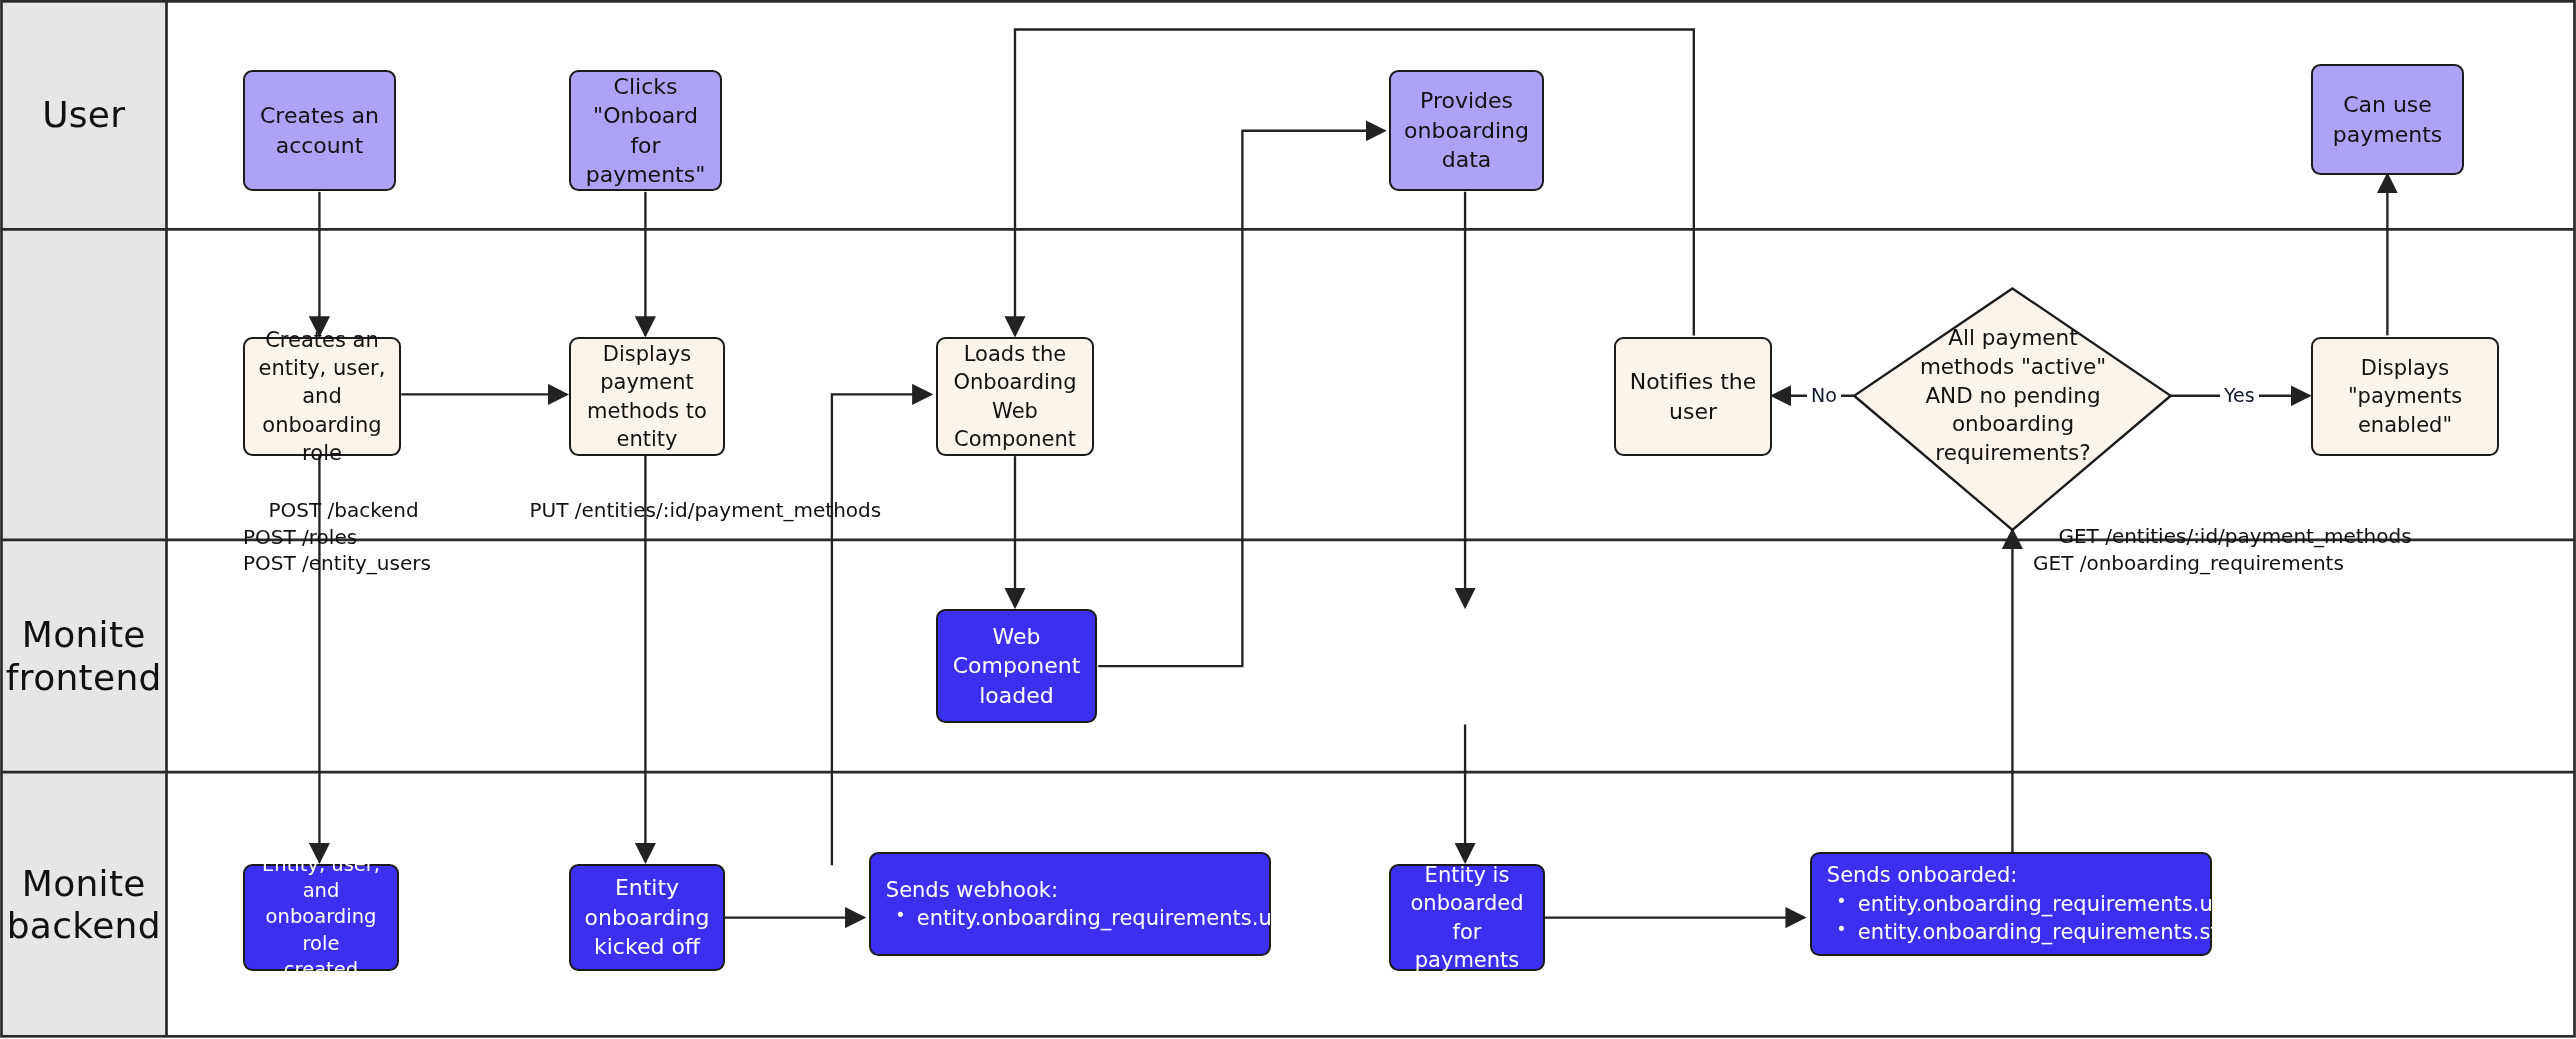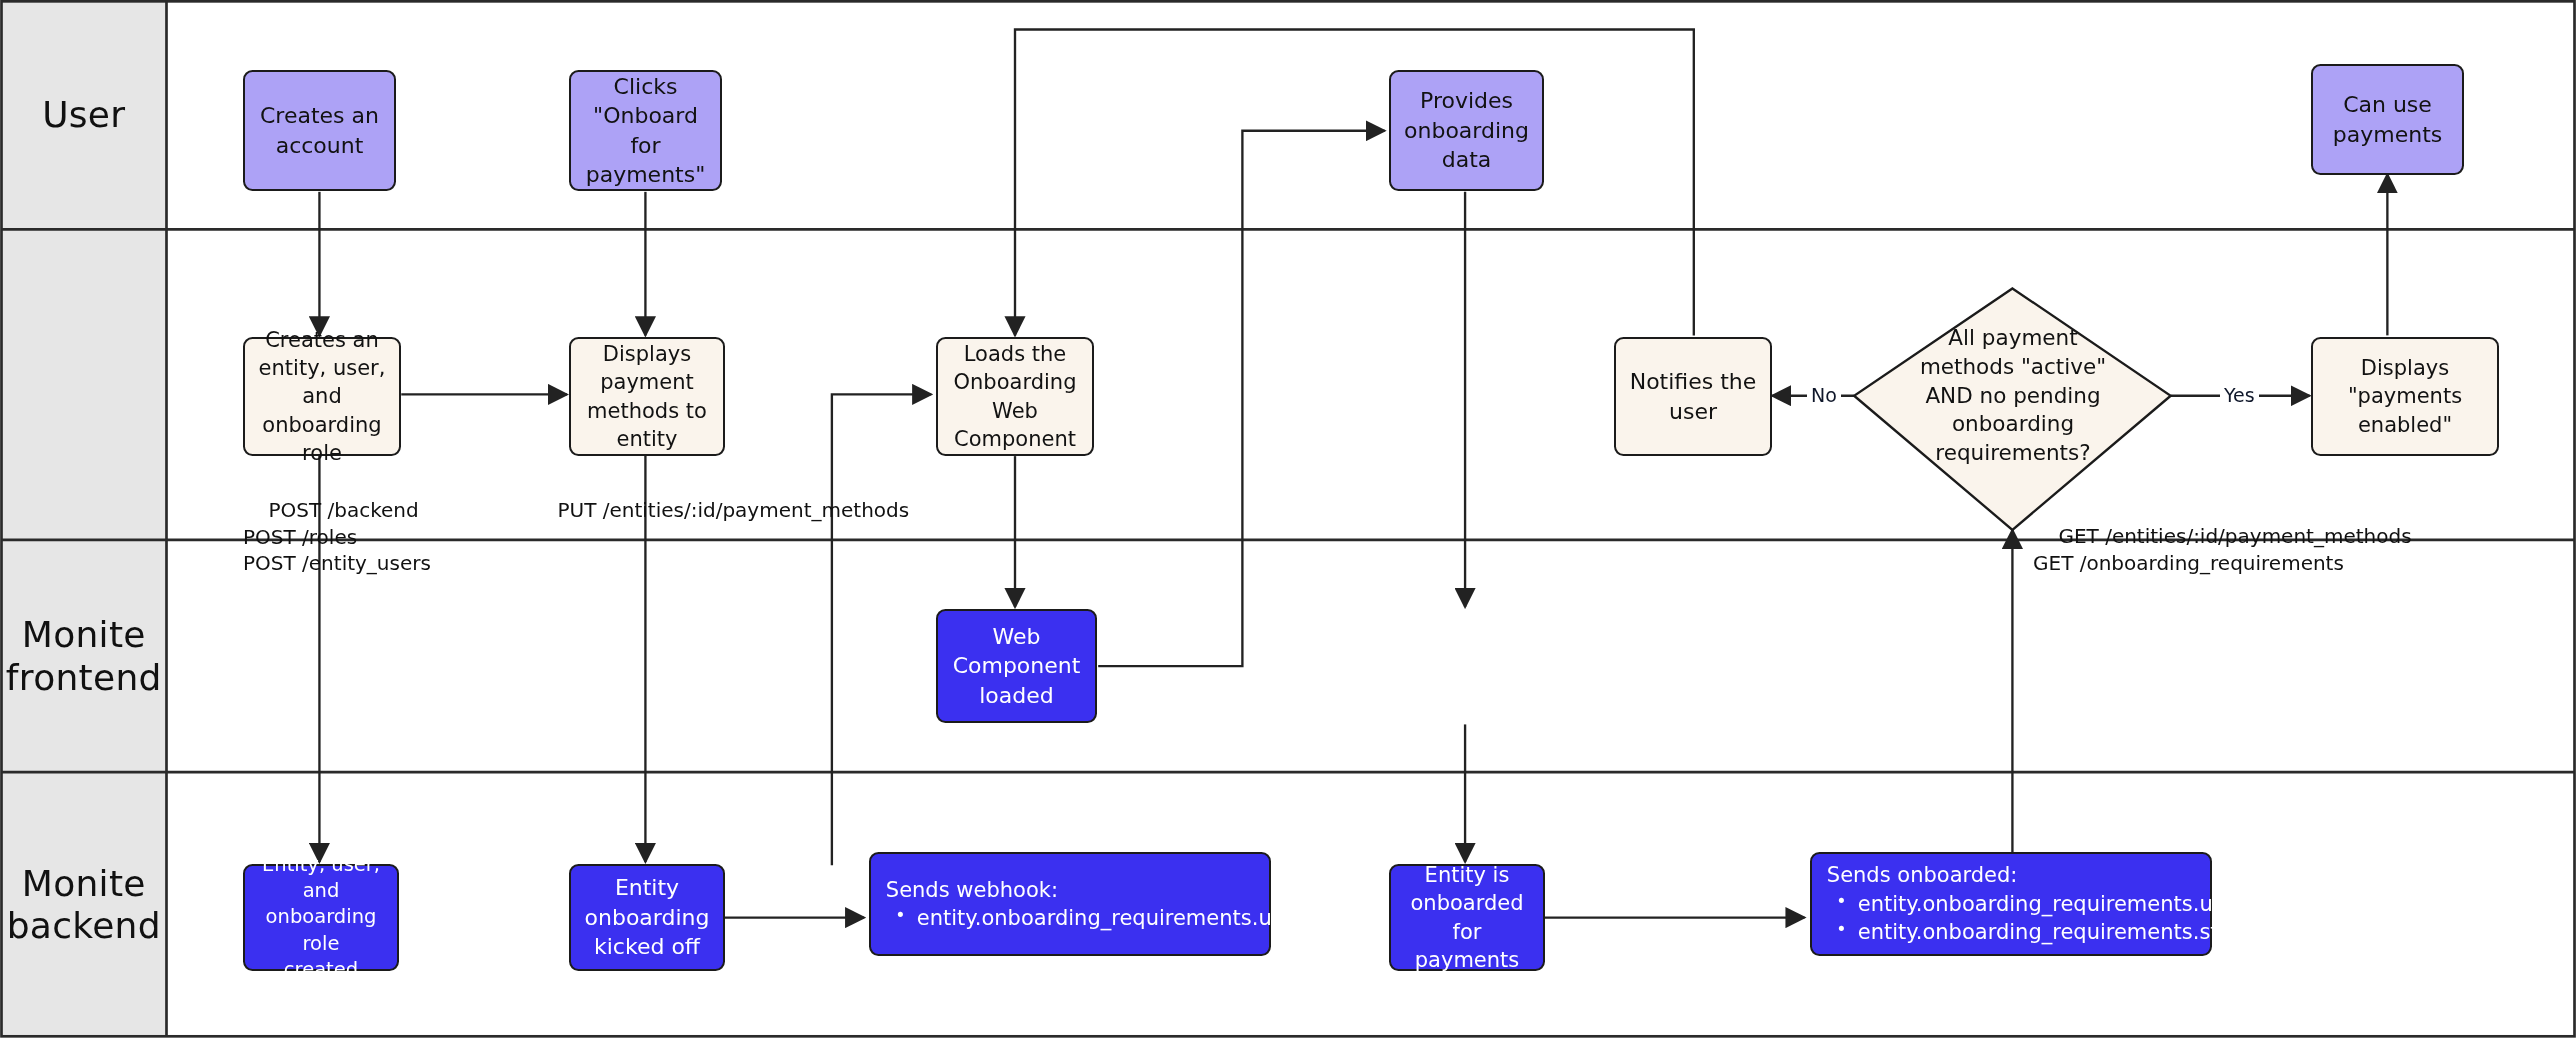--- a/index.html
+++ b/index.html
@@ -209,21 +209,21 @@
         <li class="wh-item">entity.onboarding_requirements.status_updated</li>
       </ul>
     </div>
   </div>
 
   <div class="api-note" style="left:243px;top:470px;">
     <span style="white-space:pre-line;">POST /backend
 POST /roles
 POST /entity_users</span>
   </div>
-  <div class="api-note" style="left:532px;top:470px;text-align:center;">
+  <div class="api-note" style="left:504px;top:470px;text-align:center;">
     <span style="white-space:pre-line;">PUT /entities/:id/payment_methods</span>
   </div>
   <div class="api-note" style="left:2033px;top:496px;">
     <span style="white-space:pre-line;">GET /entities/:id/payment_methods
 GET /onboarding_requirements</span>
   </div>
 
   <div class="edge-label" style="left:1807px;top:386px;">
     <span>No</span>
   </div>

